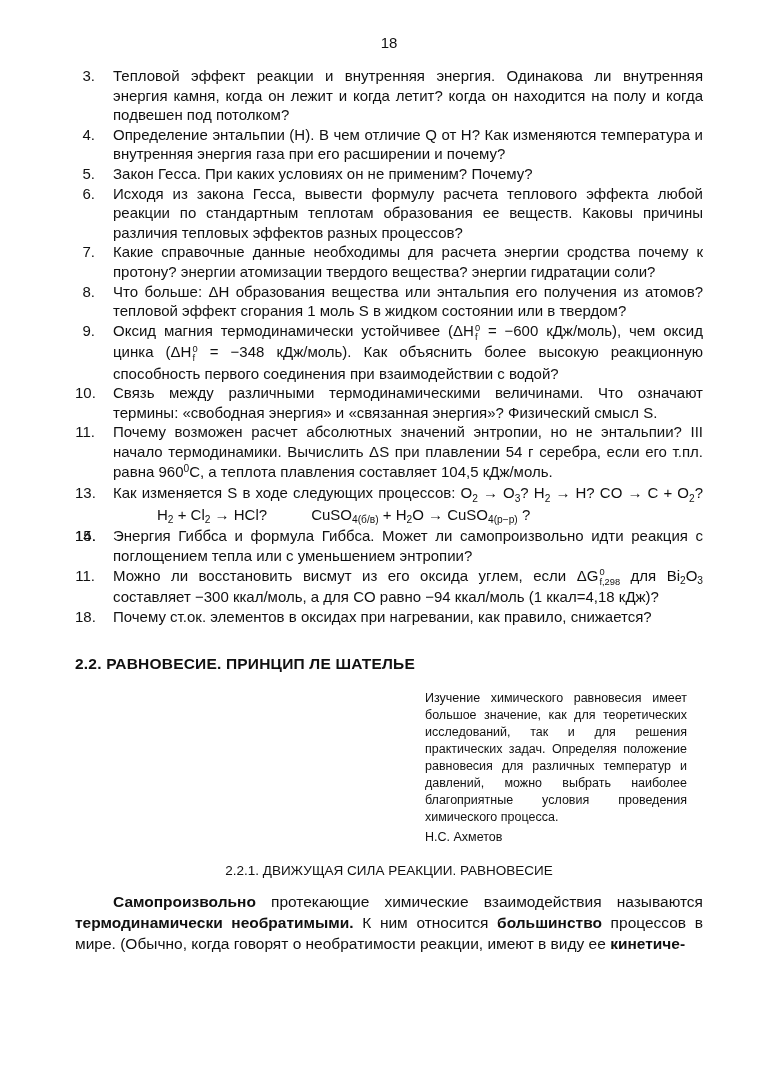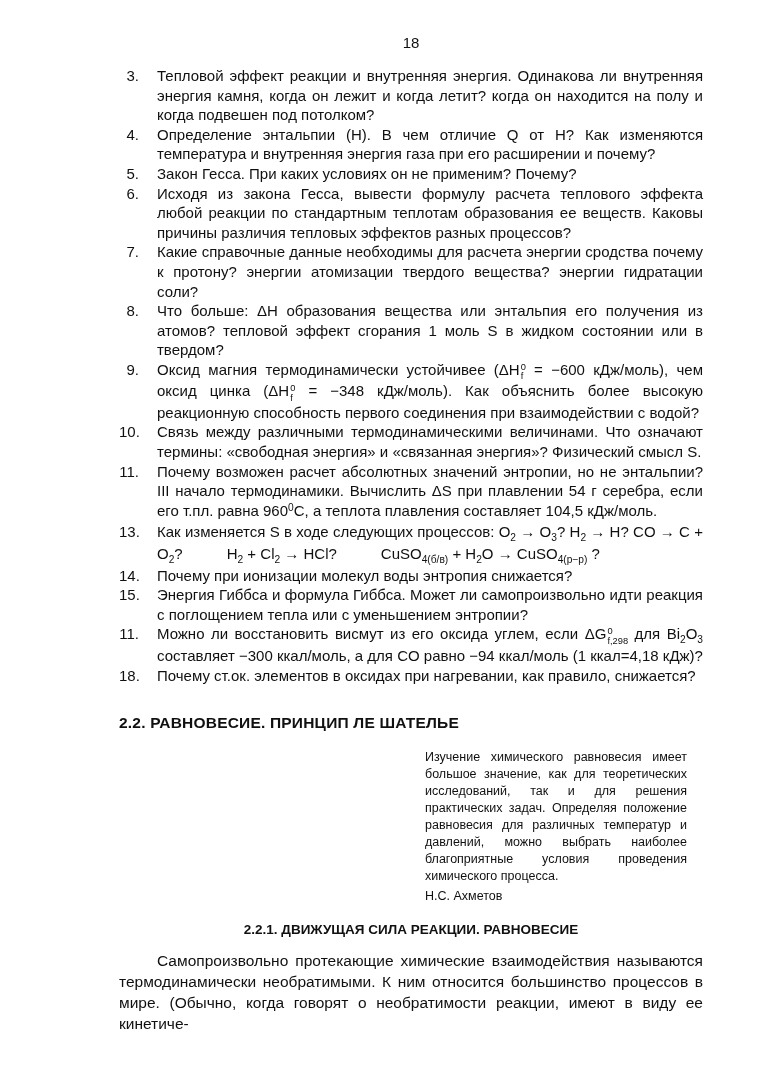--- a/index.html
+++ b/index.html
@@ -11,21 +11,21 @@
     width: 763px;
     height: 1080px;
     overflow: hidden;
     font-family: "Liberation Sans", sans-serif;
     color: #101010;
   }
   .page {
     box-sizing: border-box;
     width: 763px;
     height: 808px;
-    padding: 34px 60px 0 119px;
+    padding: 34px 60px 0 75px;
   }
   .page-number {
     text-align: center;
     font-size: 15px;
     line-height: 18px;
     margin-bottom: 14px;
   }
   .questions {
     list-style: none;
     margin: 0;
@@ -39,21 +39,21 @@
     text-align: justify;
   }
   .q-num {
     position: absolute;
     left: 0;
     top: 0;
     width: 20px;
     text-align: right;
     white-space: nowrap;
   }
-  .seg-bold { font-weight: normal; }
+  .seg-bold { font-weight: bold; }
   .seg-sub {
     font-size: 68%;
     vertical-align: baseline;
     position: relative;
     top: 0.35em;
   }
   .seg-sup {
     font-size: 68%;
     vertical-align: baseline;
     position: relative;
@@ -87,21 +87,21 @@
     text-align: justify;
   }
   .epigraph-author {
     text-align: left;
     margin-top: 3px;
   }
   .subsection-heading {
     margin: 17px 0 13px 0;
     text-align: center;
     font-size: 13.5px;
-    font-weight: bold;
+    font-weight: normal;
   }
   .body-paragraph {
     margin: 0;
     font-size: 15.5px;
     line-height: 21px;
     text-align: justify;
     text-indent: 38px;
   }
 </style>
 </head>
@@ -158,21 +158,20 @@
     </li>
 
 
     <li class="q-item">
       <span class="q-num">13.</span>
       <span class="q-text"><span>Как изменяется S в ходе следующих процессов: O</span><span class="seg-sub">2</span><span> → O</span><span class="seg-sub">3</span><span>?  H</span><span class="seg-sub">2</span><span> → H? CO → C + O</span><span class="seg-sub">2</span><span>?</span><span class="seg-gap"></span><span>H</span><span class="seg-sub">2</span><span> + Cl</span><span class="seg-sub">2</span><span> → HCl?</span><span class="seg-gap"></span><span>CuSO</span><span class="seg-sub">4(б/в)</span><span> + H</span><span class="seg-sub">2</span><span>O → CuSO</span><span class="seg-sub">4(р−р)</span><span> ?</span></span>
     </li>
 
     <li class="q-item">
       <span class="q-num">14.</span>
-      <span class="q-text"><span>Почему при ионизации молекул воды энтропия снижается?</span></span>
     </li>
 
     <li class="q-item">
       <span class="q-num">15.</span>
       <span class="q-text"><span>Энергия Гиббса и формула Гиббса. Может ли самопроизвольно идти реакция с поглощением тепла или с уменьшением энтропии?</span></span>
     </li>
 
     <li class="q-item">
       <span class="q-num">11.</span>
       <span class="q-text"><span>Можно ли восстановить висмут из его оксида углем, если ΔG</span><span class="supsub"><span class="ss-sup">0</span><span class="ss-sub">f,298</span></span><span> для Bi</span><span class="seg-sub">2</span><span>O</span><span class="seg-sub">3</span><span> составляет −300 ккал/моль, а для CO равно −94 ккал/моль (1 ккал=4,18 кДж)?</span></span>

